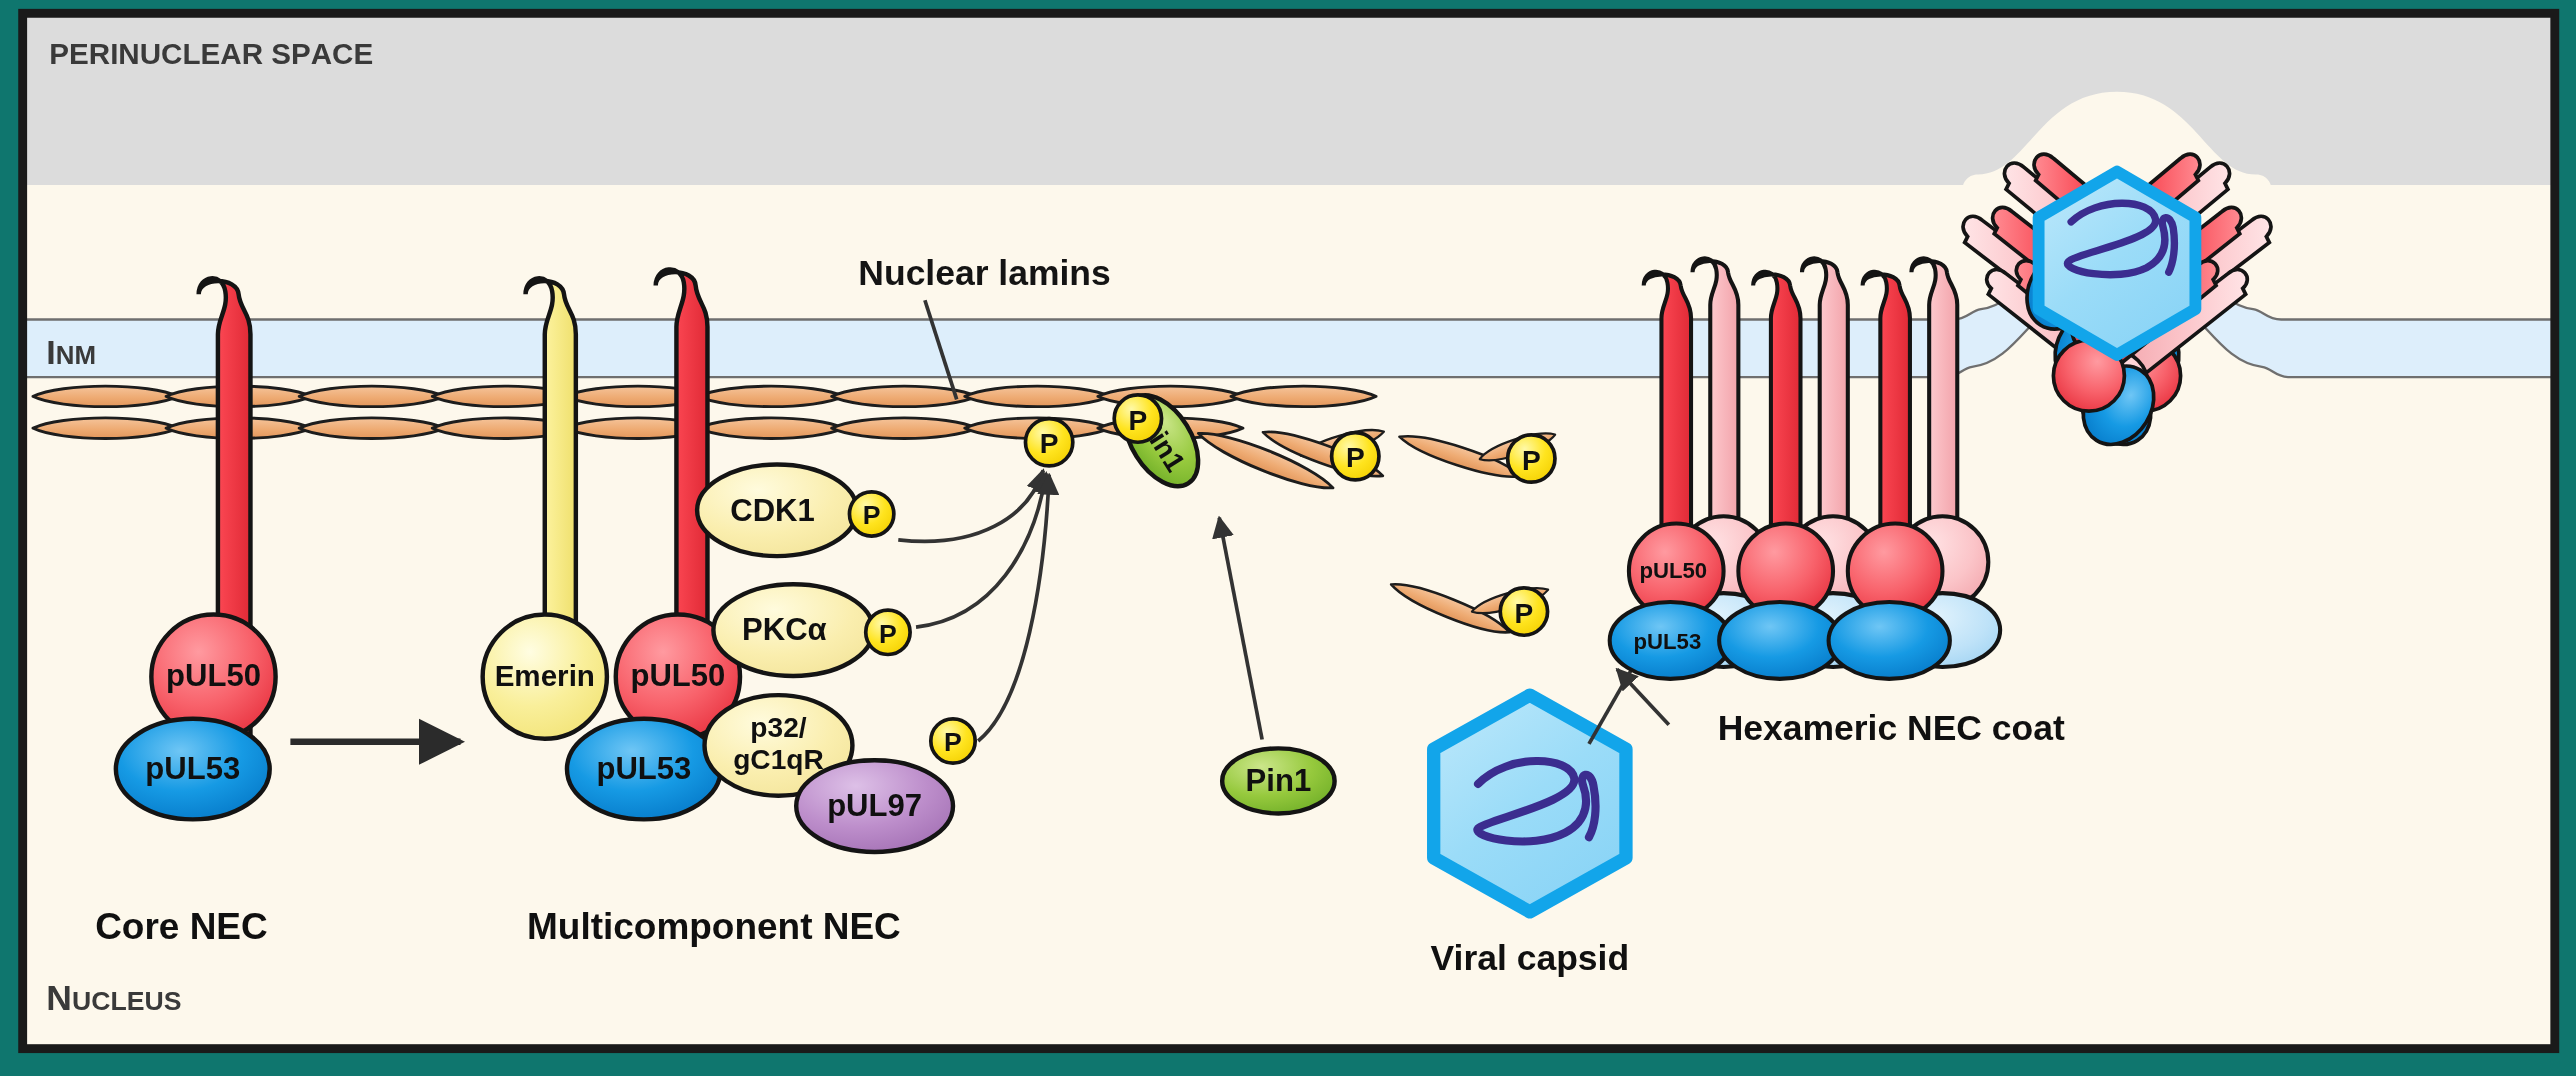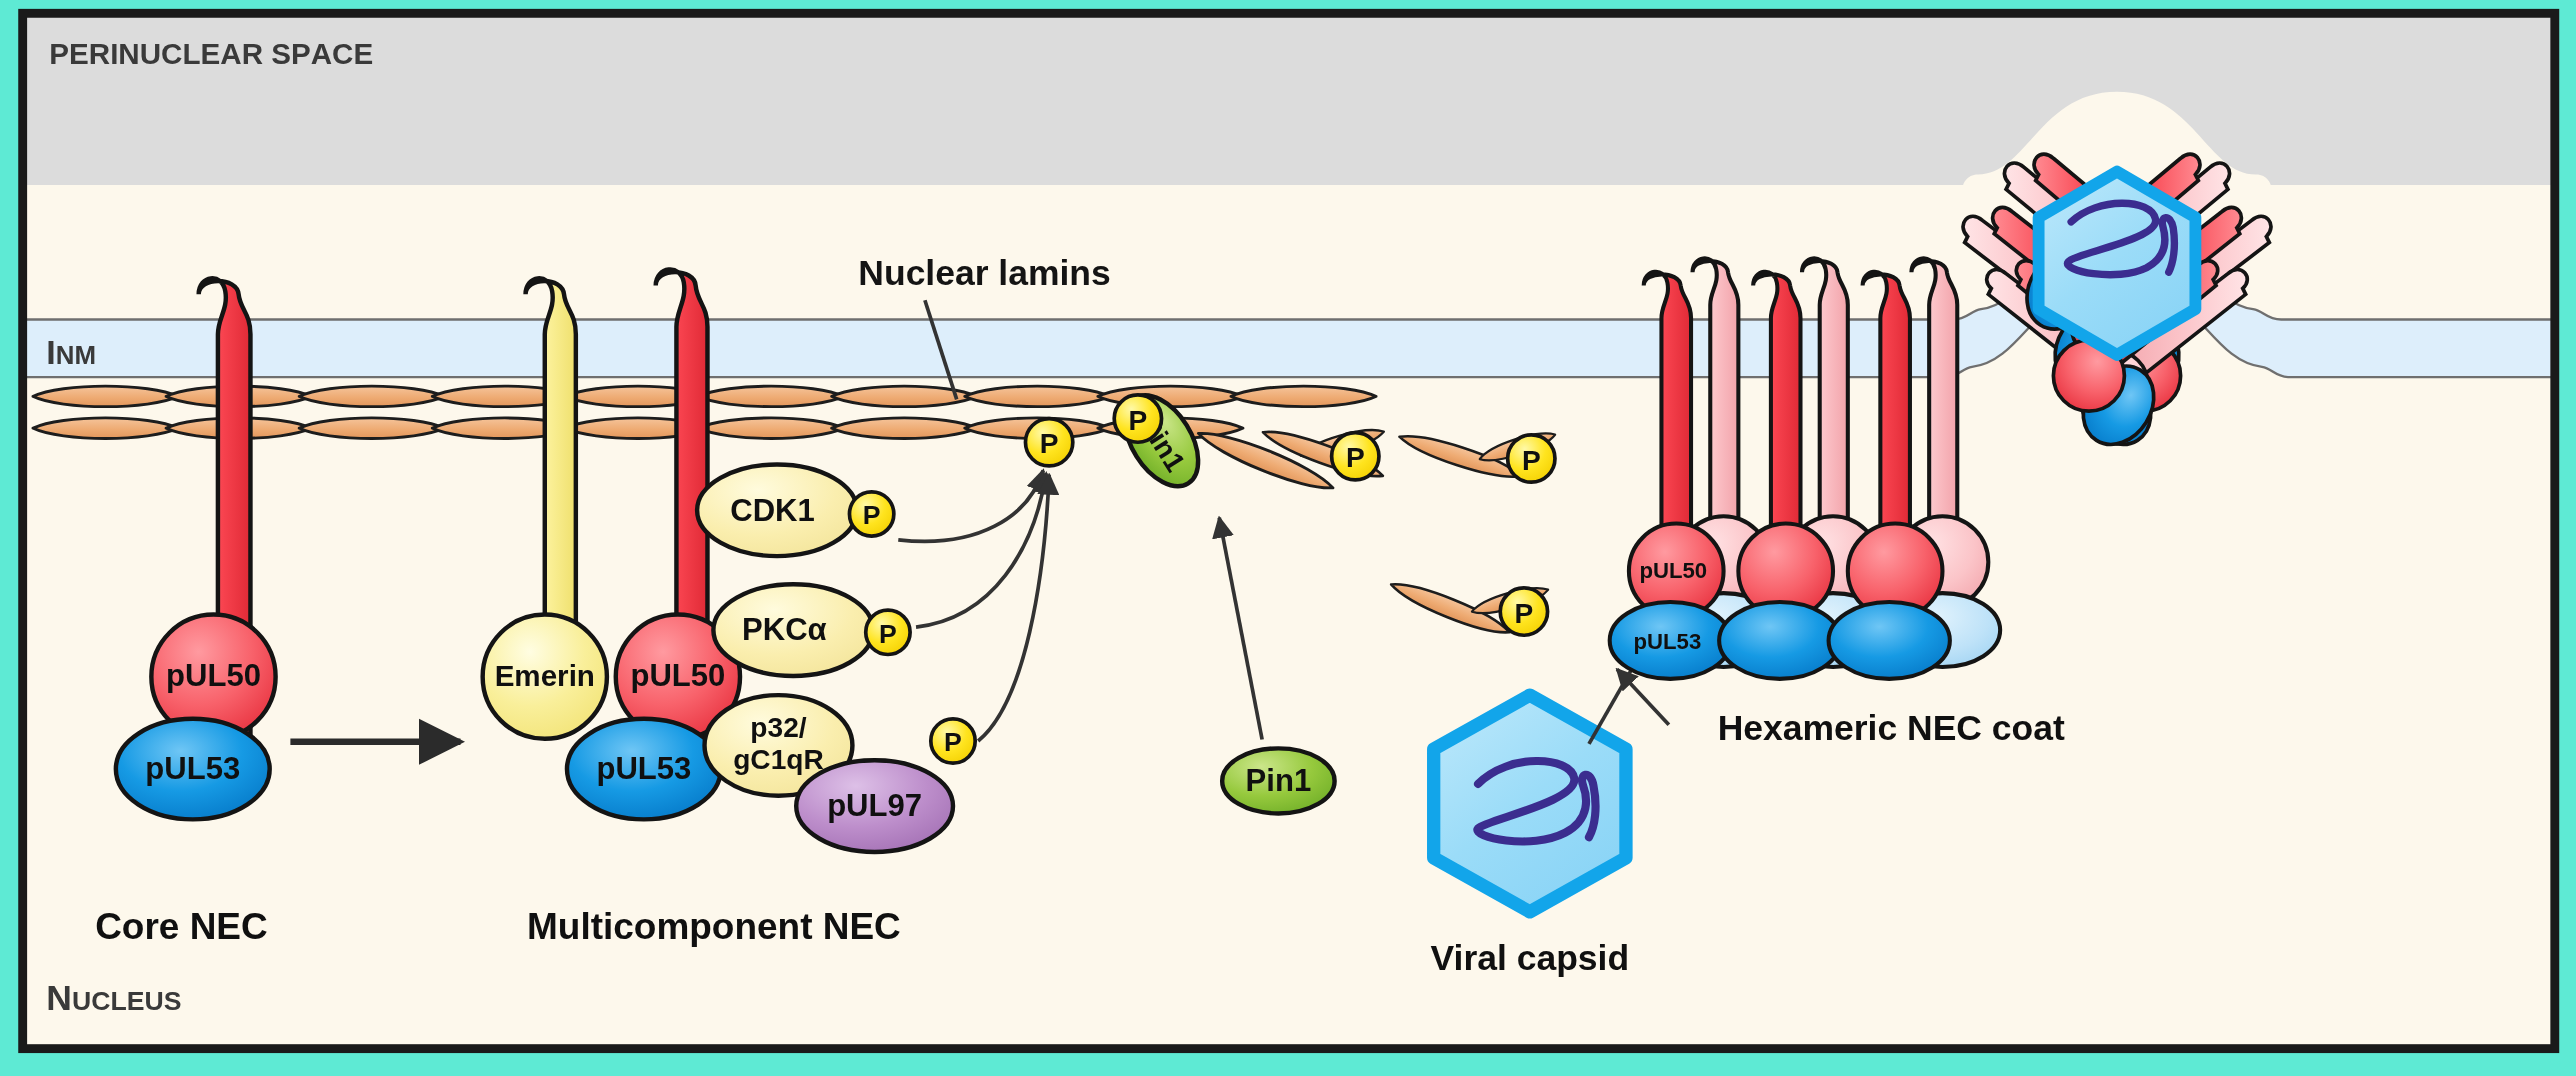--- a/index.html
+++ b/index.html
@@ -1,18 +1,18 @@
 <!DOCTYPE html>
 <html style="font-size:12px"><head>
 <meta charset="utf-8">
 <title>Nuclear Egress Complex Diagram</title>
 <style>
   html,body{margin:0;padding:0;background:#ffffff;}
   body{font-family:"Liberation Sans",sans-serif;}
-  #stage{position:relative;width:2576px;height:1076px;background:#5eead4;overflow:hidden;}
+  #stage{position:relative;width:2576px;height:1076px;background:#0f766e;overflow:hidden;}
   #stage svg{display:block;}
   .lbl{font-family:"Liberation Sans",sans-serif;font-weight:bold;}
 </style>
 </head>
 <body>
 
 <div id="stage">
 <svg width="2576" height="1076" viewBox="0 0 3482 1455" xmlns="http://www.w3.org/2000/svg">
 
   <defs>

